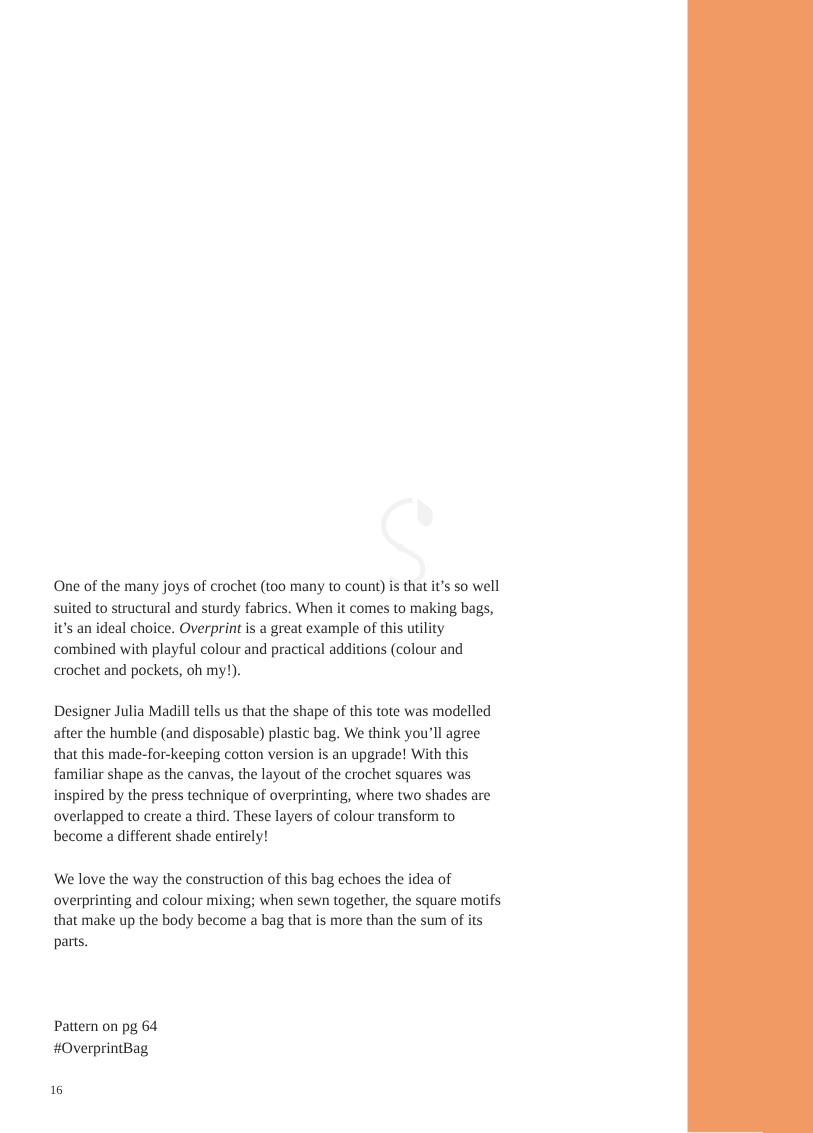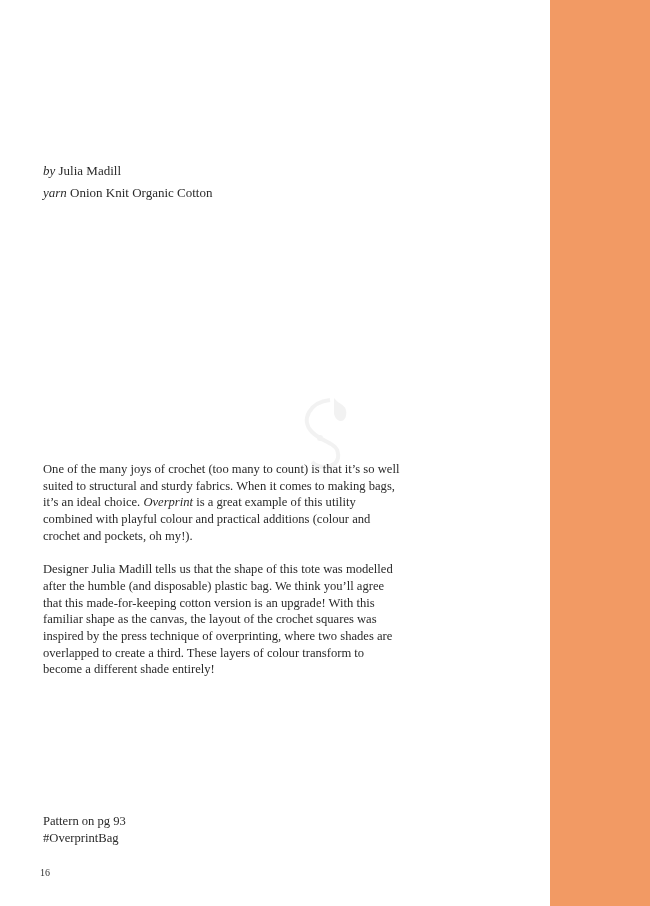--- a/index.html
+++ b/index.html
@@ -79,43 +79,34 @@
       top: 867px;
       font-size: 10px;
       color: #333;
     }
   </style>
 </head>
 <body>
 
 <div class="page">
 
-  <div class="credits">
-    <div>
-      <span class="lbl">by</span>
-      <span>Julia Madill</span>
-    </div>
-    <div>
-      <span class="lbl">yarn</span>
-      <span>Onion Knit Organic Cotton</span>
-    </div>
-  </div>
 
   <svg class="watermark" viewBox="0 0 70 80">
     <path d="M40 8 C20 10 10 28 22 40 C34 52 50 50 48 66 C46 76 30 78 22 70" fill="none" stroke="#999" stroke-width="4"></path>
     <path d="M44 6 C50 14 58 12 56 24 C54 32 46 30 44 22 Z" fill="#999"></path>
     <circle cx="30" cy="46" r="3" fill="#999"></circle>
   </svg>
 
   <div class="body-text">
     <p><span>One of the many joys of crochet (too many to count) is that it’s so well suited to structural and sturdy fabrics. When it comes to making bags, it’s an ideal choice. </span><em>Overprint</em><span> is a great example of this utility combined with playful colour and practical additions (colour and crochet and pockets, oh my!).</span></p>
     <p>Designer Julia Madill tells us that the shape of this tote was modelled after the humble (and disposable) plastic bag. We think you’ll agree that this made-for-keeping cotton version is an upgrade! With this familiar shape as the canvas, the layout of the crochet squares was inspired by the press technique of overprinting, where two shades are overlapped to create a third. These layers of colour transform to become a different shade entirely!</p>
+    <p>We love the way the construction of this bag echoes the idea of overprinting and colour mixing; when sewn together, the square motifs that make up the body become a bag that is more than the sum of its parts.</p>
   </div>
 
   <div class="footer-block">
-    <div>Pattern on pg 93</div>
+    <div>Pattern on pg 64</div>
     <div class="hashtag">#OverprintBag</div>
   </div>
 
   <div class="page-number">16</div>
 </div>
 
 <div class="side-panel"></div>
 
 </body></html>

